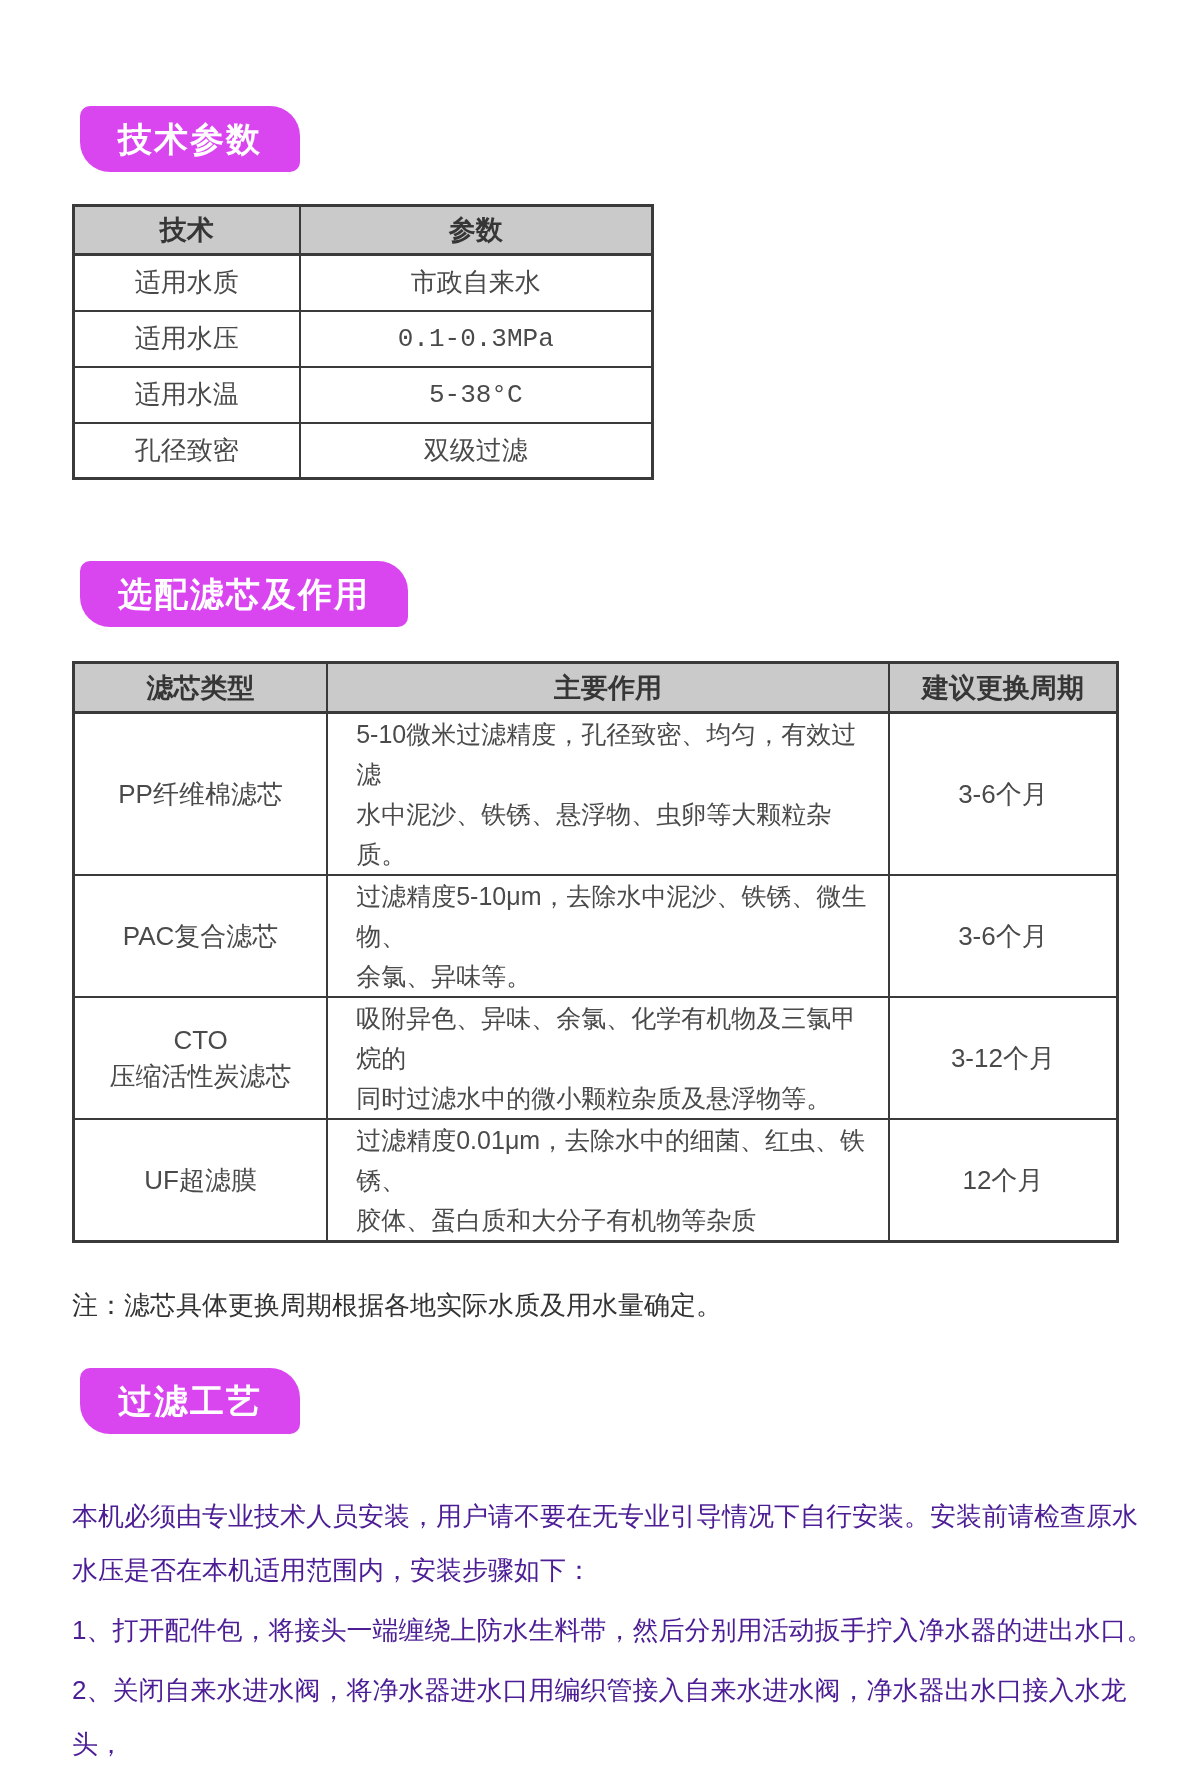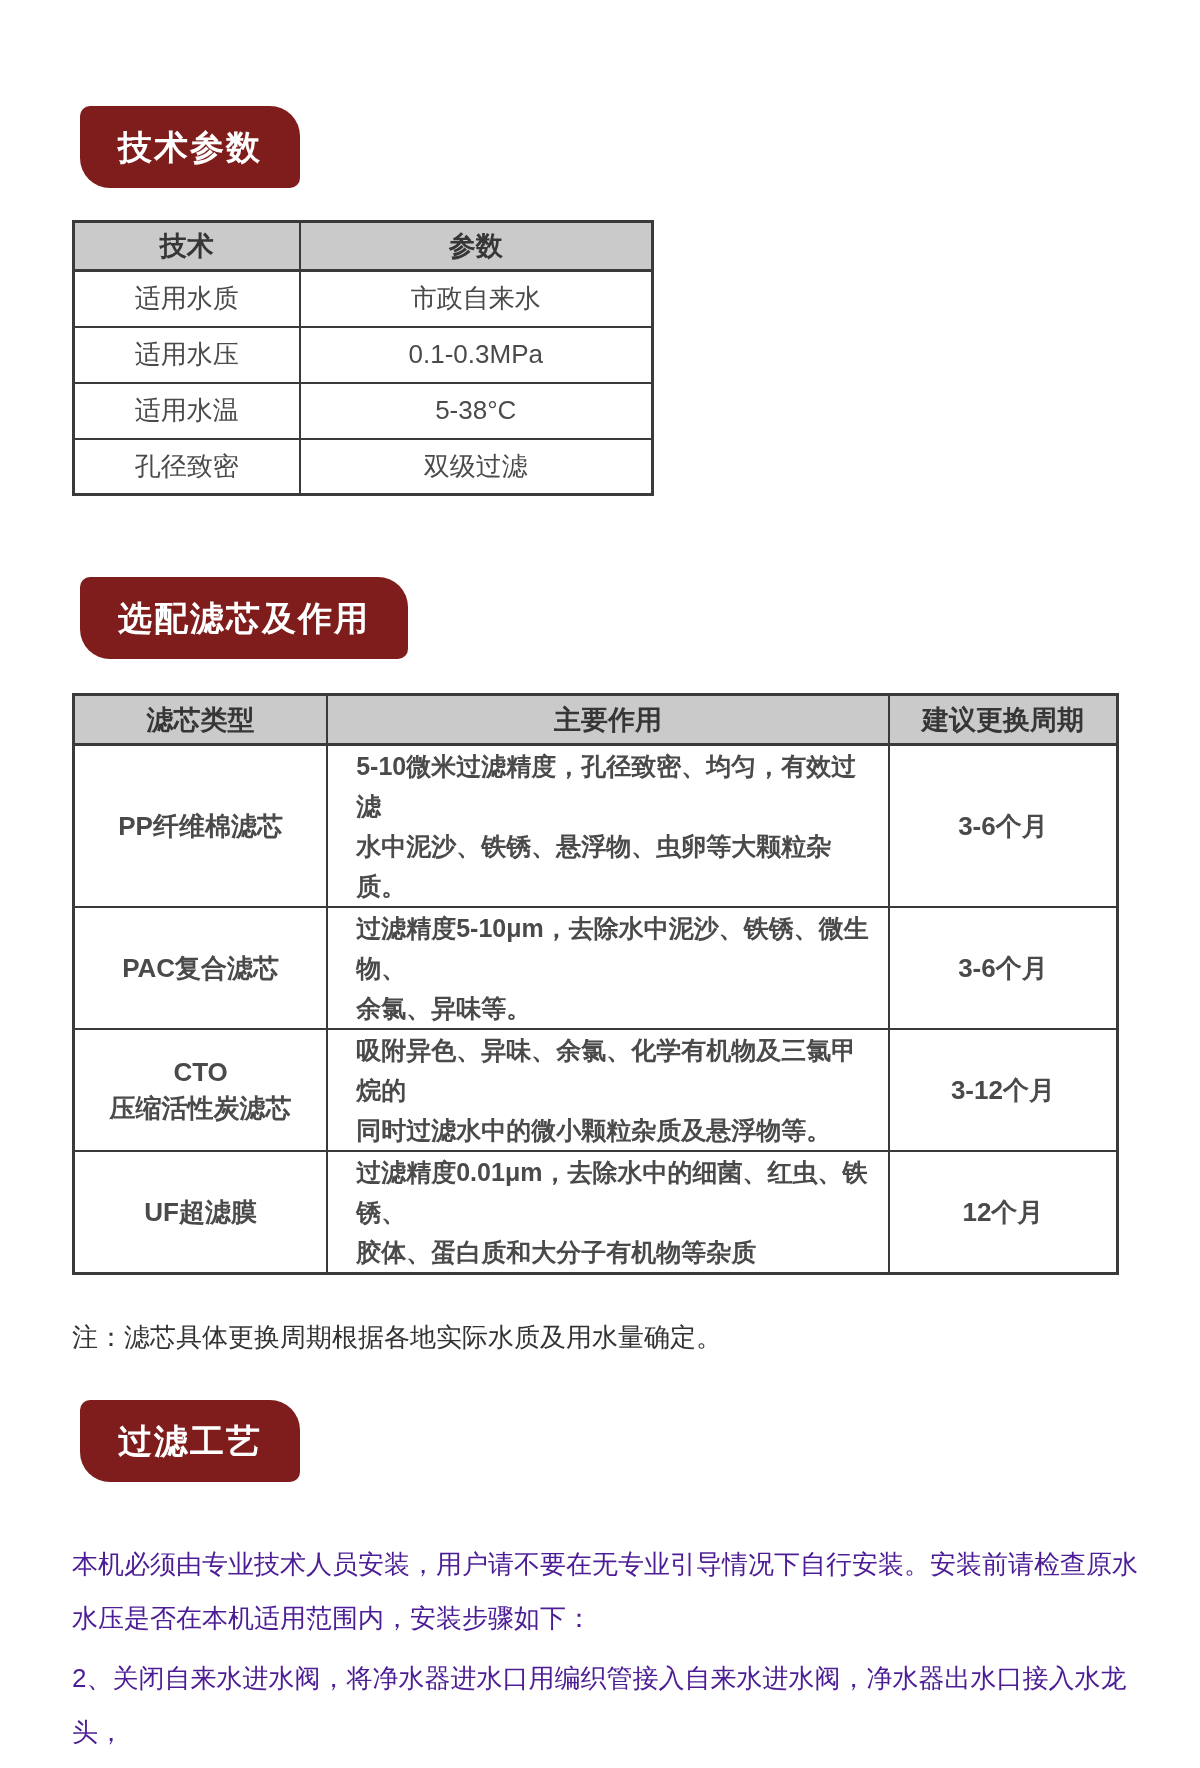--- a/index.html
+++ b/index.html
@@ -11,57 +11,57 @@
     background: #ffffff;
     font-family: "Liberation Sans", "DejaVu Sans", sans-serif;
     color: #404040;
     padding-top: 106px;
     overflow: hidden;
   }
   
   .badge-row { margin-left: 80px; }
   .badge {
     display: inline-block;
-    background: #7f1d1d;
+    background: #d946ef;
     color: #ffffff;
     font-weight: bold;
     font-size: 34px;
     line-height: 58px;
-    padding: 12px 38px;
+    padding: 4px 38px;
     letter-spacing: 2px;
     border-radius: 10px 30px 10px 30px;
   }
   
   table {
     border-collapse: collapse;
     table-layout: fixed;
     border: 3px solid #3a3a3a;
     background: #ffffff;
   }
   th, td { border: 2px solid #3a3a3a; }
   thead th {
     background: #cacaca;
     color: #363636;
     font-weight: bold;
     font-size: 27px;
     text-align: center;
     border-bottom-width: 3px;
   }
-  .t1 { width: 582px; margin: 32px 0 0 72px; }
+  .t1 { width: 582px; margin: 32px 0 0 72px; font-family: Liberation Mono, monospace; }
   .t1 th { height: 49px; }
   .t1 td {
     height: 56px;
     text-align: center;
     font-size: 26px;
     color: #4a4a4a;
   }
   .t1 .c1 { width: 226px; }
   .t2 { width: 1047px; margin: 34px 0 0 72px; }
   .t2 th { height: 50px; text-align: center; }
-  .t2 td { height: 93px; font-size: 26px; color: #4a4a4a; font-weight: bold; }
+  .t2 td { height: 93px; font-size: 26px; color: #4a4a4a; }
   .t2 .c1 { width: 253px; }
   .t2 .c2 { width: 560px; }
   .t2 .c3 { width: 228px; }
   .t2 td.cell-type {
     text-align: center;
     white-space: pre-line;
     line-height: 36px;
   }
   .t2 td.cell-effect {
     text-align: left;
@@ -178,18 +178,19 @@
 
   <div class="badge-row mt-badge3">
     <div class="badge">
       <span>过滤工艺</span>
     </div>
   </div>
 
   <div class="body-text">
     <p>本机必须由专业技术人员安装，用户请不要在无专业引导情况下自行安装。安装前请检查原水
 水压是否在本机适用范围内，安装步骤如下：</p>
+    <p>1、打开配件包，将接头一端缠绕上防水生料带，然后分别用活动扳手拧入净水器的进出水口。</p>
     <p>2、关闭自来水进水阀，将净水器进水口用编织管接入自来水进水阀，净水器出水口接入水龙头，
 用活动扳手拧紧。(产品配编织管一根)</p>
 
   </div>
 
 </div>
 
 </body></html>

